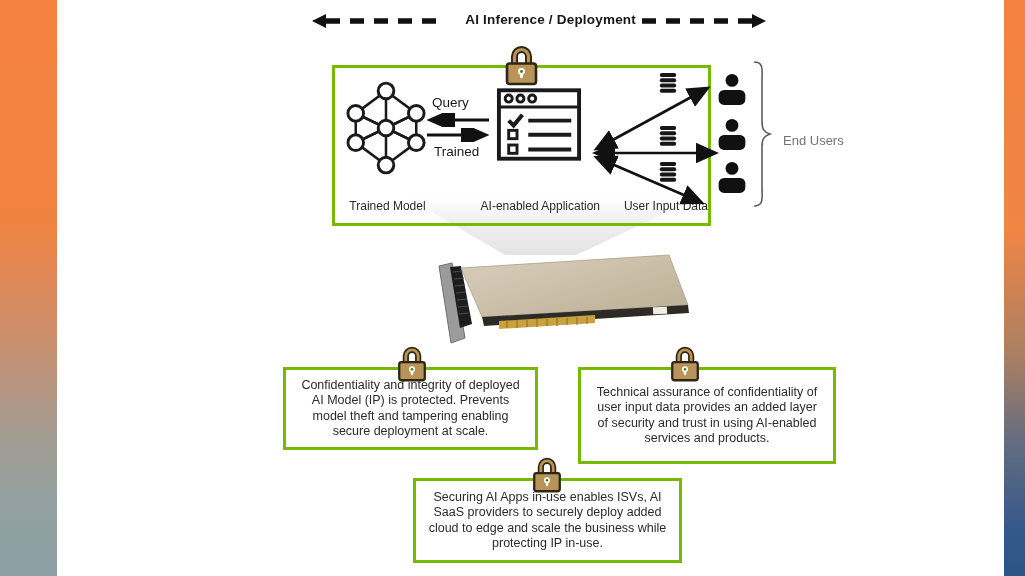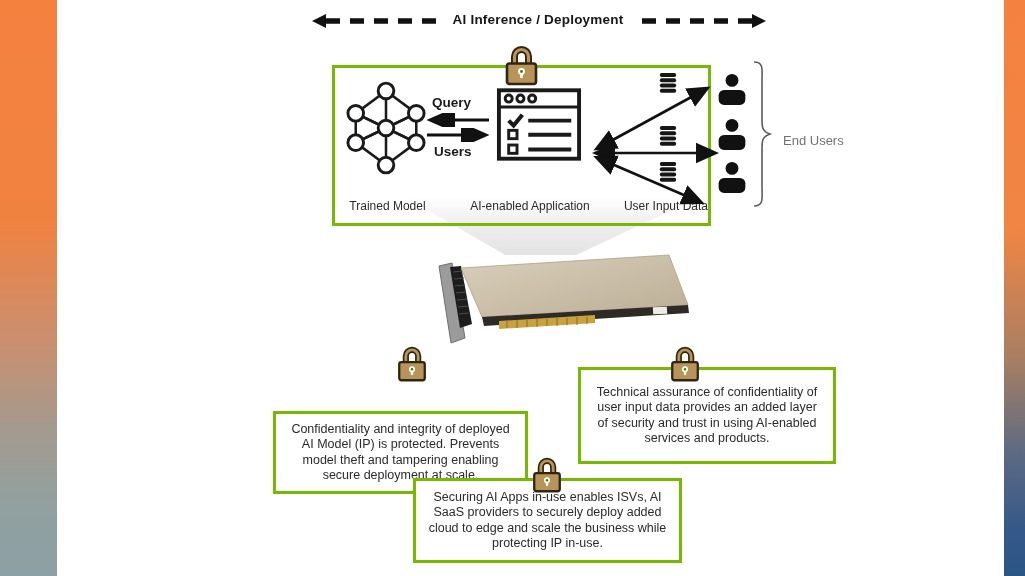--- a/index.html
+++ b/index.html
@@ -16,44 +16,44 @@
   .abs{position:absolute;}
 
   
   .edge-bar{position:absolute;top:0;height:576px;}
   .edge-bar.left{left:0;width:57px;
     background:linear-gradient(180deg,#f5813f 0%,#f08240 38%,#cd8e6c 58%,#a59a8e 74%,#91a0a0 88%,#8da0a5 100%);}
   .edge-bar.right{left:1004px;width:21px;
     background:linear-gradient(180deg,#f5813f 0%,#f08544 40%,#a97f63 62%,#5f6b82 78%,#35588a 92%,var(--edge-blue,#2a5585) 100%);}
 
   
-  .header-title{position:absolute;left:440px;top:12px;width:196px;text-align:center;
+  .header-title{position:absolute;left:440px;top:12px;width:196px;text-align:right;
     font-size:13.5px;font-weight:bold;color:#171717;letter-spacing:.2px;}
 
   
   .pipeline-box{position:absolute;left:332px;top:65px;width:379px;height:161px;
     border:3px solid var(--accent-green,#76b900);background:transparent;z-index:2;}
   .inner-label{position:absolute;font-size:12px;color:#2b2b2b;white-space:nowrap;}
 
-  .qr-label{position:absolute;font-size:13.5px;color:#1a1a1a;font-weight:bold;}
+  .qr-label{position:absolute;font-size:13.5px;color:#1a1a1a;}
 
   
   .funnel{position:absolute;left:405px;top:197px;width:295px;height:58px;z-index:1;
     background:linear-gradient(180deg,rgba(244,244,244,.0) 0%,#efefef 45%,#e3e3e3 100%);
     clip-path:polygon(0% 0%,100% 0%,58% 100%,34% 100%);}
 
   
   .watermark{position:absolute;left:130px;top:272px;font-size:27px;font-weight:bold;
     color:var(--watermark-blue,#1b49bd);letter-spacing:.2px;}
 
   
   .callout{position:absolute;border:3px solid var(--accent-green,#76b900);background:#ffffff;
     display:flex;align-items:center;justify-content:center;padding:6px 10px;z-index:2;}
   .callout p{font-size:12.5px;line-height:15.5px;text-align:center;color:#2b2b2b;}
-  .callout.c1{left:273px;top:367px;width:255px;height:83px;margin-top:44px;}
+  .callout.c1{left:283px;top:367px;width:255px;height:83px;}
   .callout.c2{left:578px;top:367px;width:258px;height:97px;}
   .callout.c3{left:413px;top:478px;width:269px;height:85px;}
 
   .lock{position:absolute;z-index:3;}
   .end-users-label{position:absolute;left:783px;top:133px;font-size:13px;color:#737373;}
 </style>
 </head>
 <body>
 
 <svg width="0" height="0" style="position:absolute">
@@ -130,21 +130,21 @@
     </g>
   </svg>
 
   <div class="qr-label" style="left:432px;top:95px">Query</div>
   <svg class="abs" style="left:423px;top:113px;z-index:3" width="70" height="14">
     <line x1="66" y1="7" x2="10" y2="7" stroke="#111" stroke-width="3.2" marker-end="url(#ah)"></line>
   </svg>
   <svg class="abs" style="left:424px;top:128px;z-index:3" width="70" height="14">
     <line x1="3" y1="7" x2="59" y2="7" stroke="#111" stroke-width="3.2" marker-end="url(#ah)"></line>
   </svg>
-  <div class="qr-label" style="left:434px;top:144px">Users</div>
+  <div class="qr-label" style="left:434px;top:144px">Trained</div>
 
   <svg class="abs" style="left:496px;top:87px;z-index:3" width="86" height="75" viewBox="0 0 88 76">
     <rect x="3" y="3" width="82" height="70" fill="#ffffff" stroke="#1a1a1a" stroke-width="4"></rect>
     <line x1="3" y1="20" x2="85" y2="20" stroke="#1a1a1a" stroke-width="3"></line>
     <g fill="none" stroke="#1a1a1a" stroke-width="3">
       <circle cx="13" cy="11.5" r="3.6"></circle>
         <circle cx="25" cy="11.5" r="3.6"></circle>
         <circle cx="37" cy="11.5" r="3.6"></circle>
     </g>
     <path d="M13 34 l5 5 l9 -11" fill="none" stroke="#1a1a1a" stroke-width="4.2"></path>
@@ -180,21 +180,21 @@
   <svg class="abs" style="left:659px;top:162px;z-index:4" width="18" height="20" viewBox="0 0 18 22">
     <g fill="#161616">
         <rect x="0" y="0" width="18" height="4.3" rx="2.1"></rect>
         <rect x="0" y="5.8" width="18" height="4.3" rx="2.1"></rect>
         <rect x="0" y="11.6" width="18" height="4.3" rx="2.1"></rect>
         <rect x="0" y="17.4" width="18" height="4.3" rx="2.1"></rect>
       </g>
   </svg>
 
   <div class="inner-label" style="left:345px;top:199px;width:85px;text-align:center;z-index:3">Trained Model</div>
-  <div class="inner-label" style="left:460px;top:199px;width:140px;text-align:center;z-index:3">AI-enabled Application</div>
+  <div class="inner-label" style="left:460px;top:199px;width:140px;text-align:right;z-index:3">AI-enabled Application</div>
   <div class="inner-label" style="left:613px;top:199px;width:95px;text-align:right;z-index:3">User Input Data</div>
 
   <svg class="abs" style="left:716px;top:72px" width="32" height="36" viewBox="0 0 30 32">
     <circle cx="15" cy="7" r="6" fill="#111"></circle>
       <rect x="2.5" y="16" width="25" height="14" rx="5" fill="#111"></rect>
   </svg>
   <svg class="abs" style="left:716px;top:117px" width="32" height="36" viewBox="0 0 30 32">
     <circle cx="15" cy="7" r="6" fill="#111"></circle>
       <rect x="2.5" y="16" width="25" height="14" rx="5" fill="#111"></rect>
   </svg>

